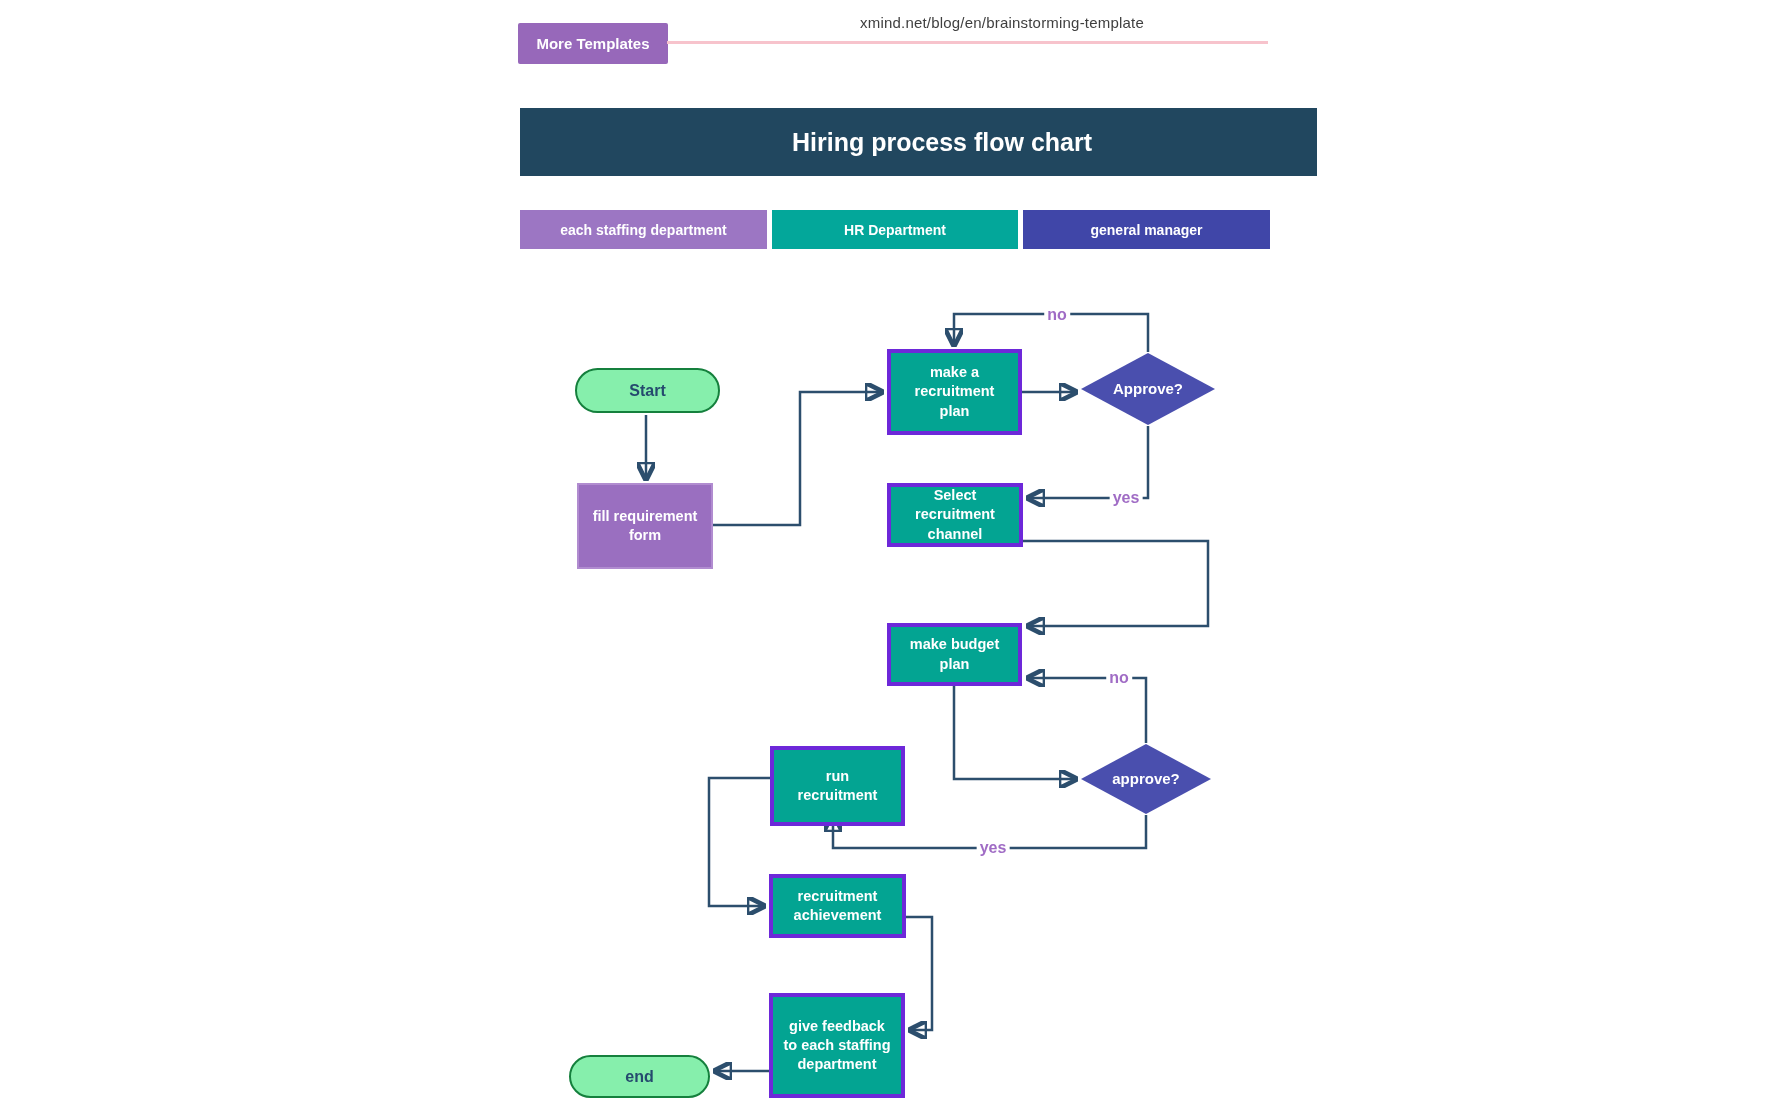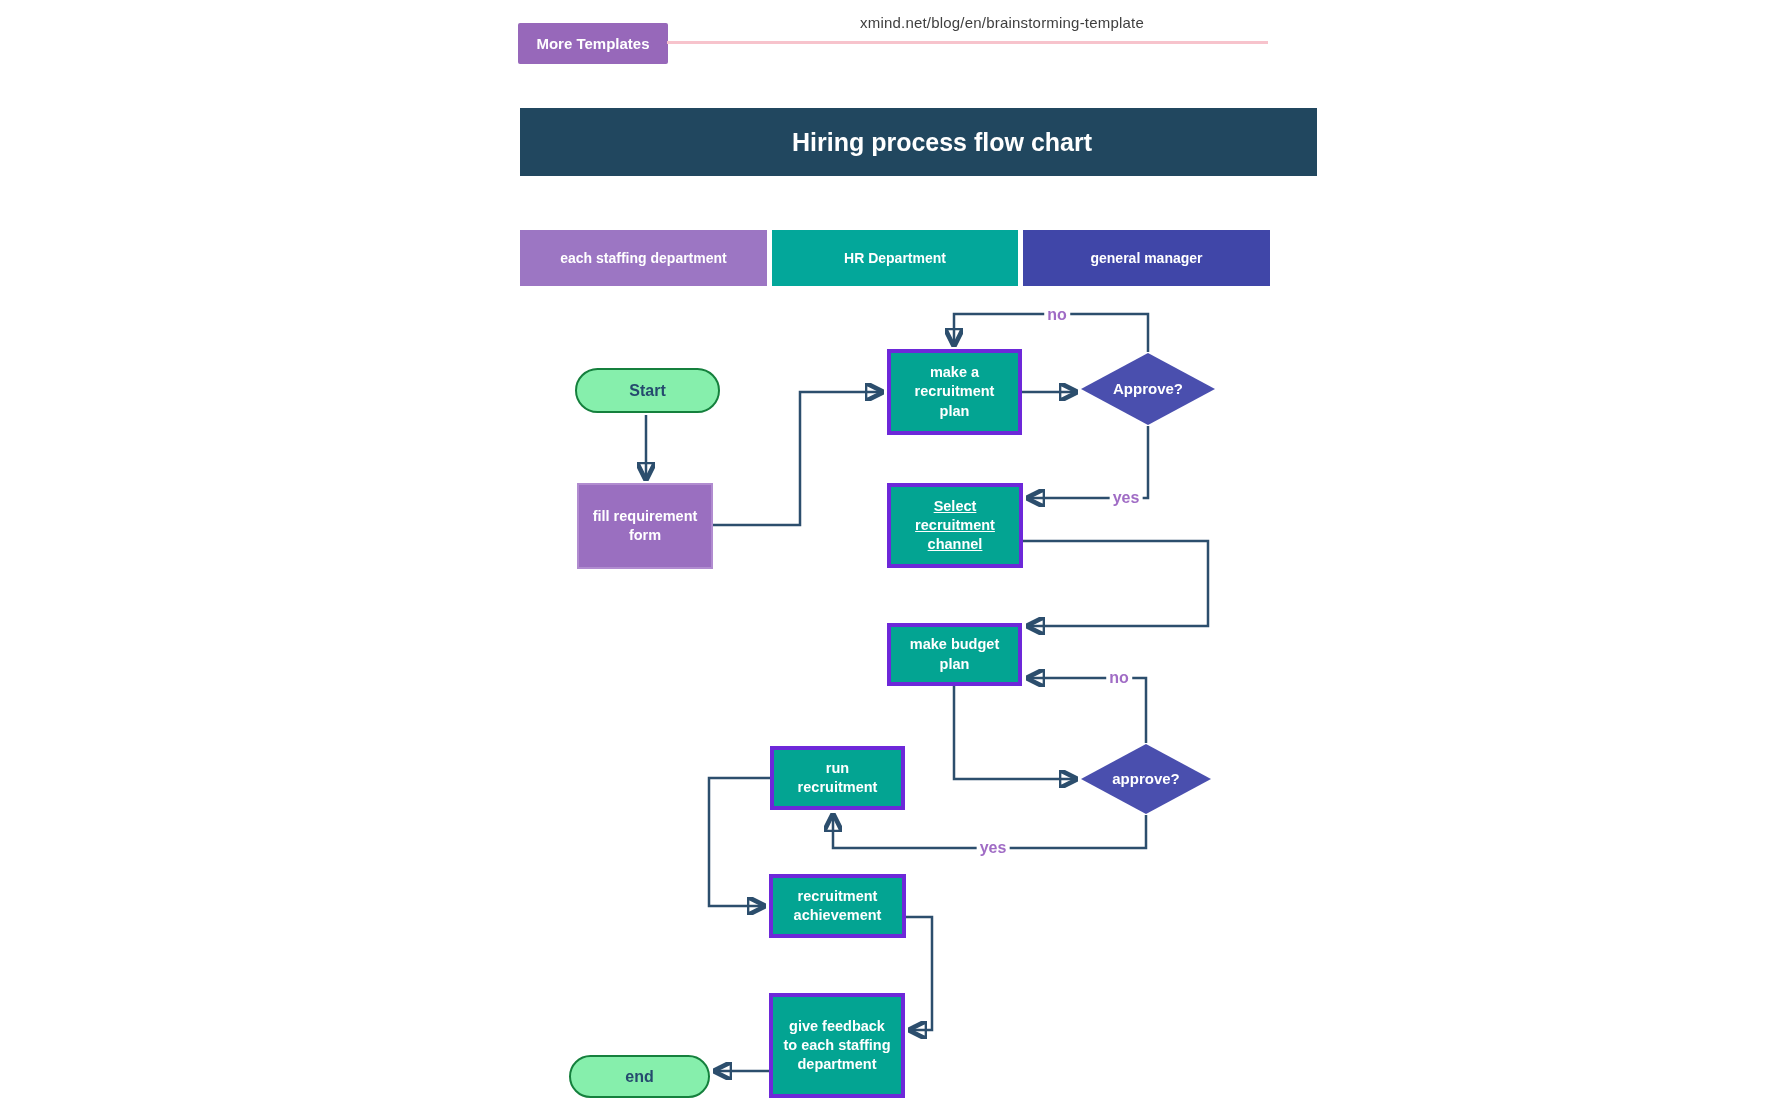--- a/index.html
+++ b/index.html
@@ -10,43 +10,43 @@
   .more-btn{position:absolute;left:518px;top:23px;width:150px;height:41px;background:#9768ba;
             color:#fff;font-weight:bold;font-size:15px;display:flex;align-items:center;justify-content:center;
             border:none;border-radius:2px;cursor:pointer;}
   .pink-line{position:absolute;left:667px;top:41px;width:601px;height:3px;background:#f7c3cc;}
   .url-text{position:absolute;left:792px;top:14px;width:420px;text-align:center;color:#3f3f3f;
             font-size:15px;letter-spacing:.2px;}
 
   
   .title-bar{position:absolute;left:520px;top:108px;width:750px;height:68px;background:#21475f;
              display:flex;align-items:center;justify-content:center;color:#fff;font-size:25px;font-weight:bold;padding-left:47px;}
-  .lane{position:absolute;top:210px;height:56px;display:flex;align-items:center;justify-content:center;
-        color:#fff;font-size:14px;font-weight:bold;margin-top:20px;}
+  .lane{position:absolute;top:210px;height:39px;display:flex;align-items:center;justify-content:center;
+        color:#fff;font-size:14px;font-weight:bold;}
   .lane1{left:520px;width:247px;background:#9c76c3;}
   .lane2{left:772px;width:246px;background:#03a79a;}
   .lane3{left:1023px;width:247px;background:#4046a8;}
 
   
   .node{position:absolute;display:flex;align-items:center;justify-content:center;text-align:center;
         color:#fff;font-weight:bold;font-size:14.5px;line-height:1.32;box-sizing:border-box;padding:4px 12px;}
   .proc-teal{background:#03a492;border:4px solid #6d28d9;}
   .proc-purple{background:#9a6fc0;border:2px solid #b18cd0;}
   .pill{background:#86efac;border:2px solid #15803d;border-radius:23px;color:#254a6e;font-size:16px;}
   .diamond{background:#4a4fae;border:none;clip-path:polygon(50% 0,100% 50%,50% 100%,0 50%);
            font-size:15px;padding:4px 18px;}
 
   .n-start{left:575px;top:368px;width:145px;height:45px;}
   .n-fill{left:577px;top:483px;width:136px;height:86px;}
   .n-plan{left:887px;top:349px;width:135px;height:86px;}
   .n-approve1{left:1081px;top:353px;width:134px;height:72px;}
-  .n-channel{left:887px;top:483px;width:136px;height:85px;text-decoration:underline;}
+  .n-channel{left:887px;top:483px;width:136px;height:64px;}
   .n-budget{left:887px;top:623px;width:135px;height:63px;}
   .n-approve2{left:1081px;top:744px;width:130px;height:70px;}
-  .n-run{left:770px;top:746px;width:135px;height:64px;}
+  .n-run{left:770px;top:746px;width:135px;height:80px;}
   .n-achieve{left:769px;top:874px;width:137px;height:64px;}
   .n-feedback{left:769px;top:993px;width:136px;height:105px;padding:4px 10px;}
   .n-end{left:569px;top:1055px;width:141px;height:43px;}
 
   
   .edges{position:absolute;left:0;top:0;pointer-events:none;}
   .edges path{fill:none;stroke:#2c4e6d;stroke-width:2.5;}
 
   .edge-label{position:absolute;transform:translate(-50%,-50%);background:#ffffff;color:#a06cc5;
               font-weight:bold;font-size:16px;padding:0 3px;line-height:1;}

